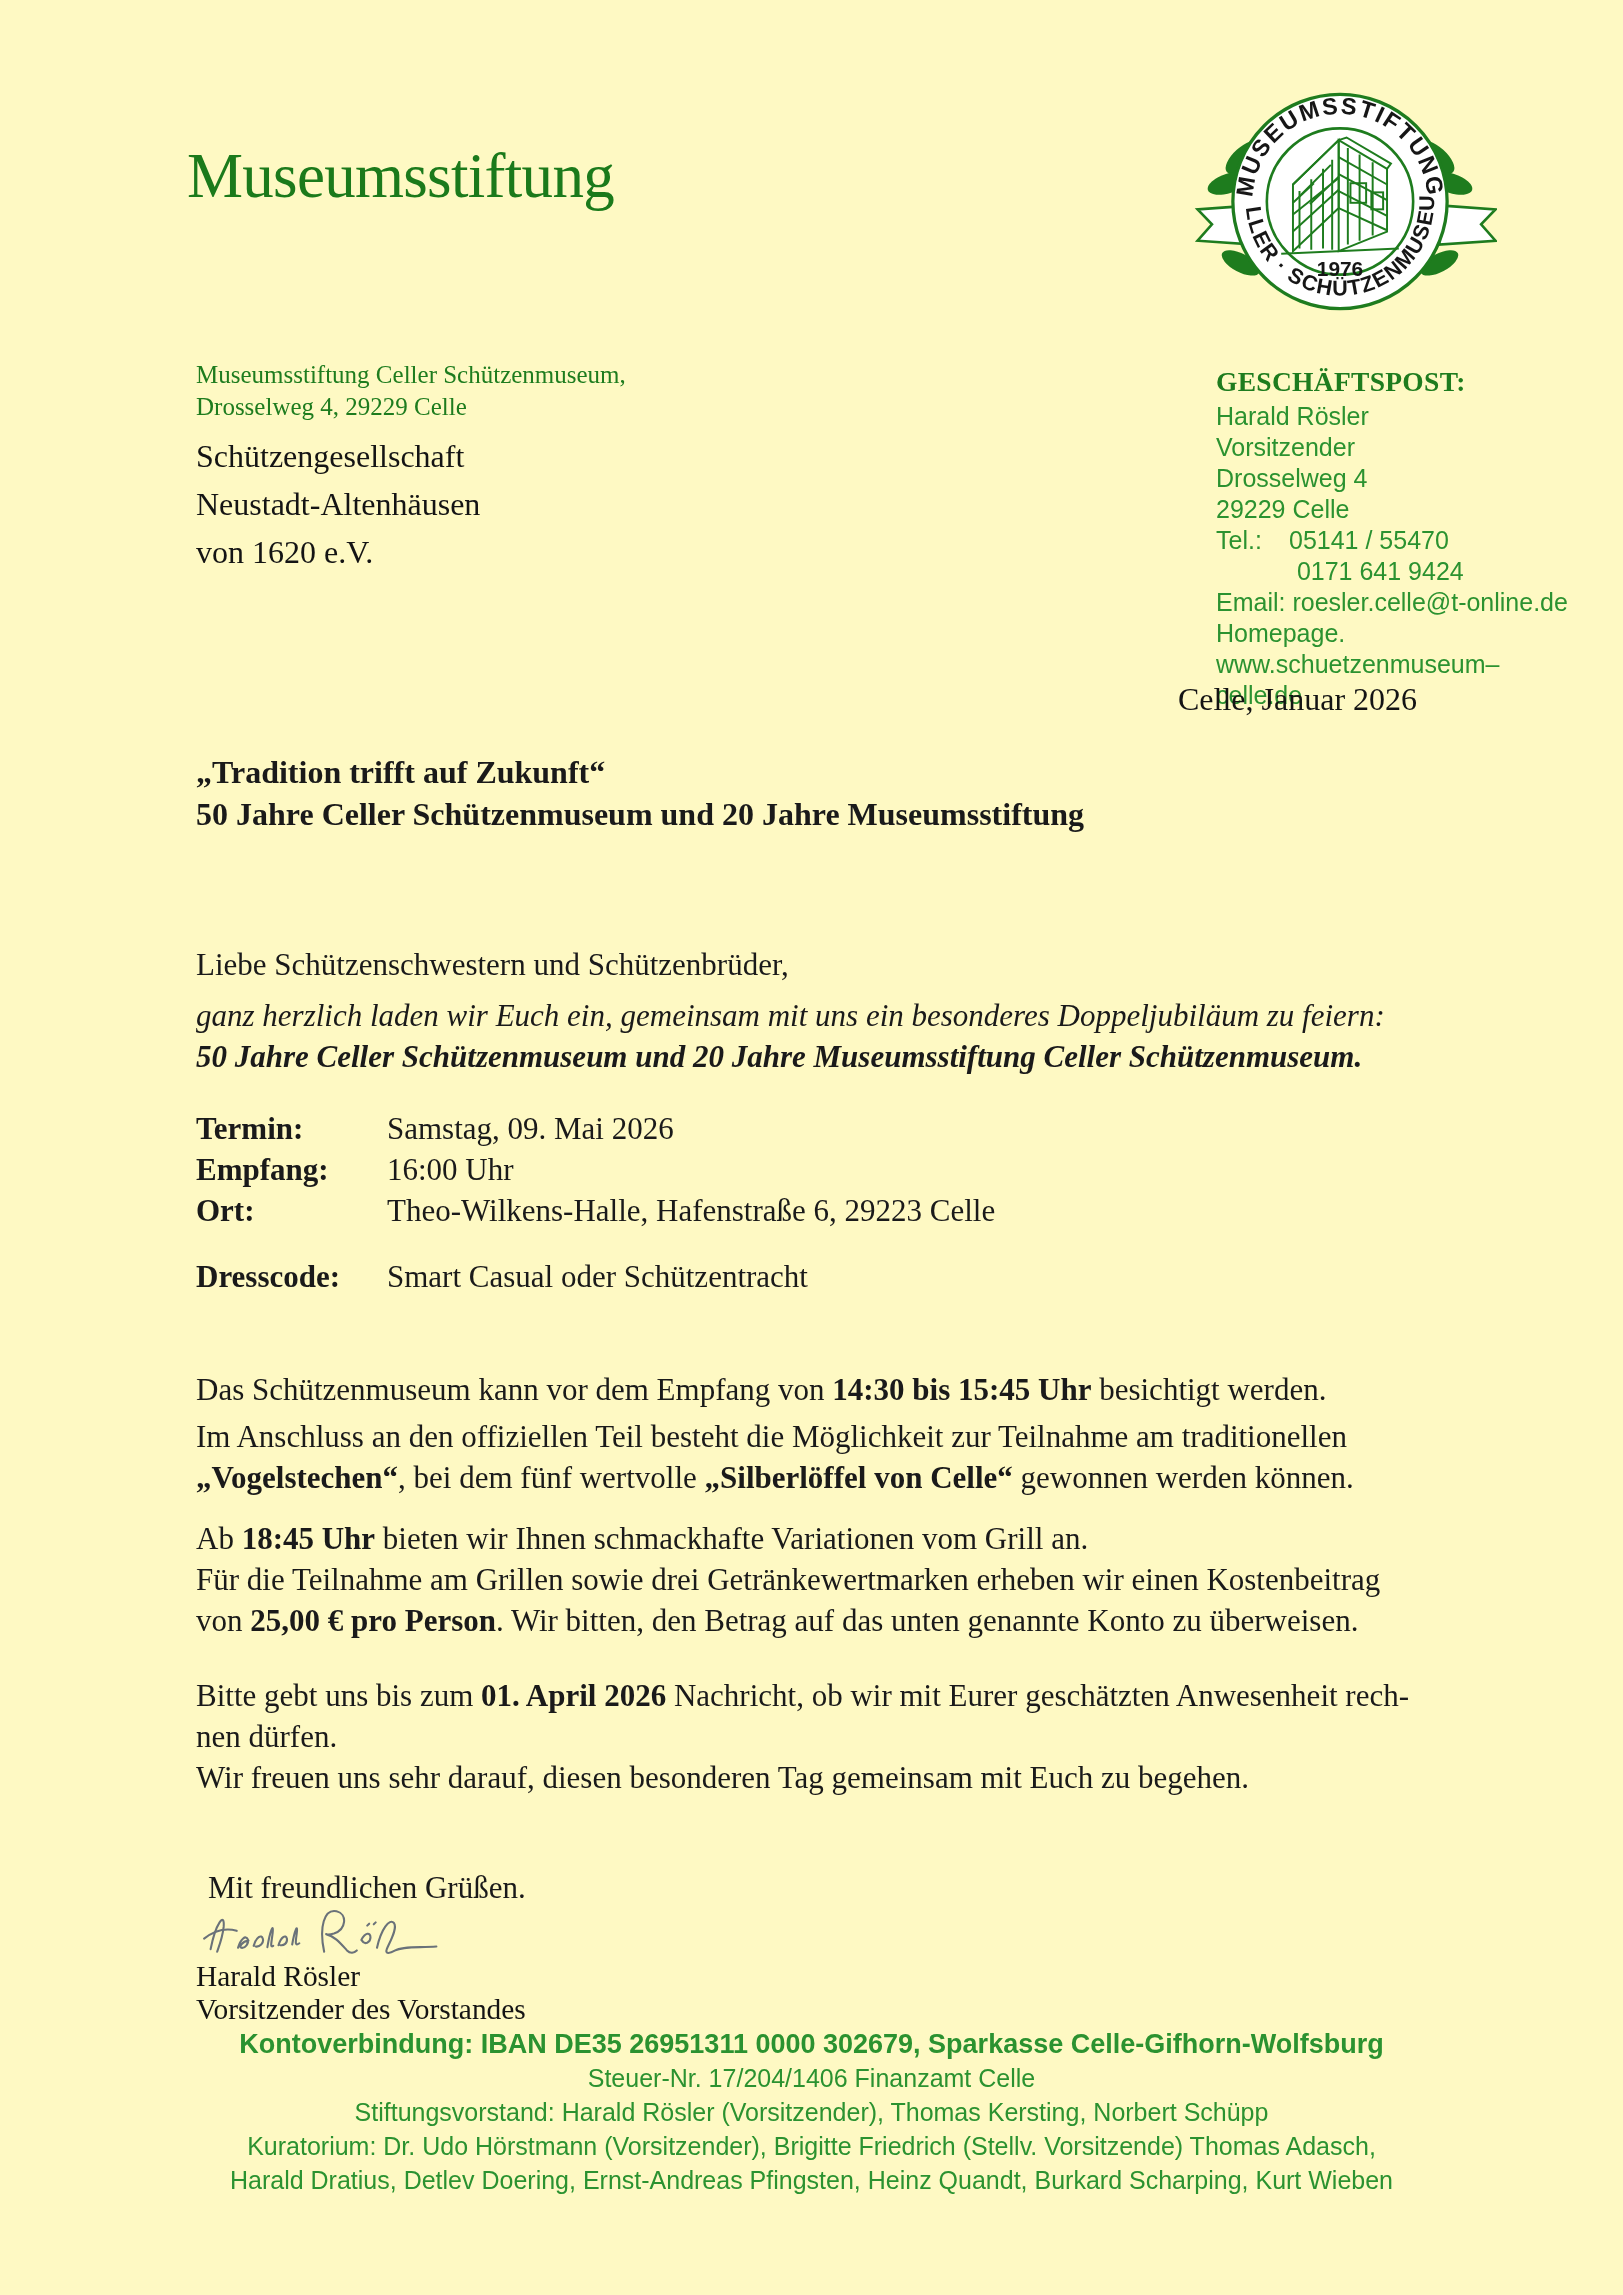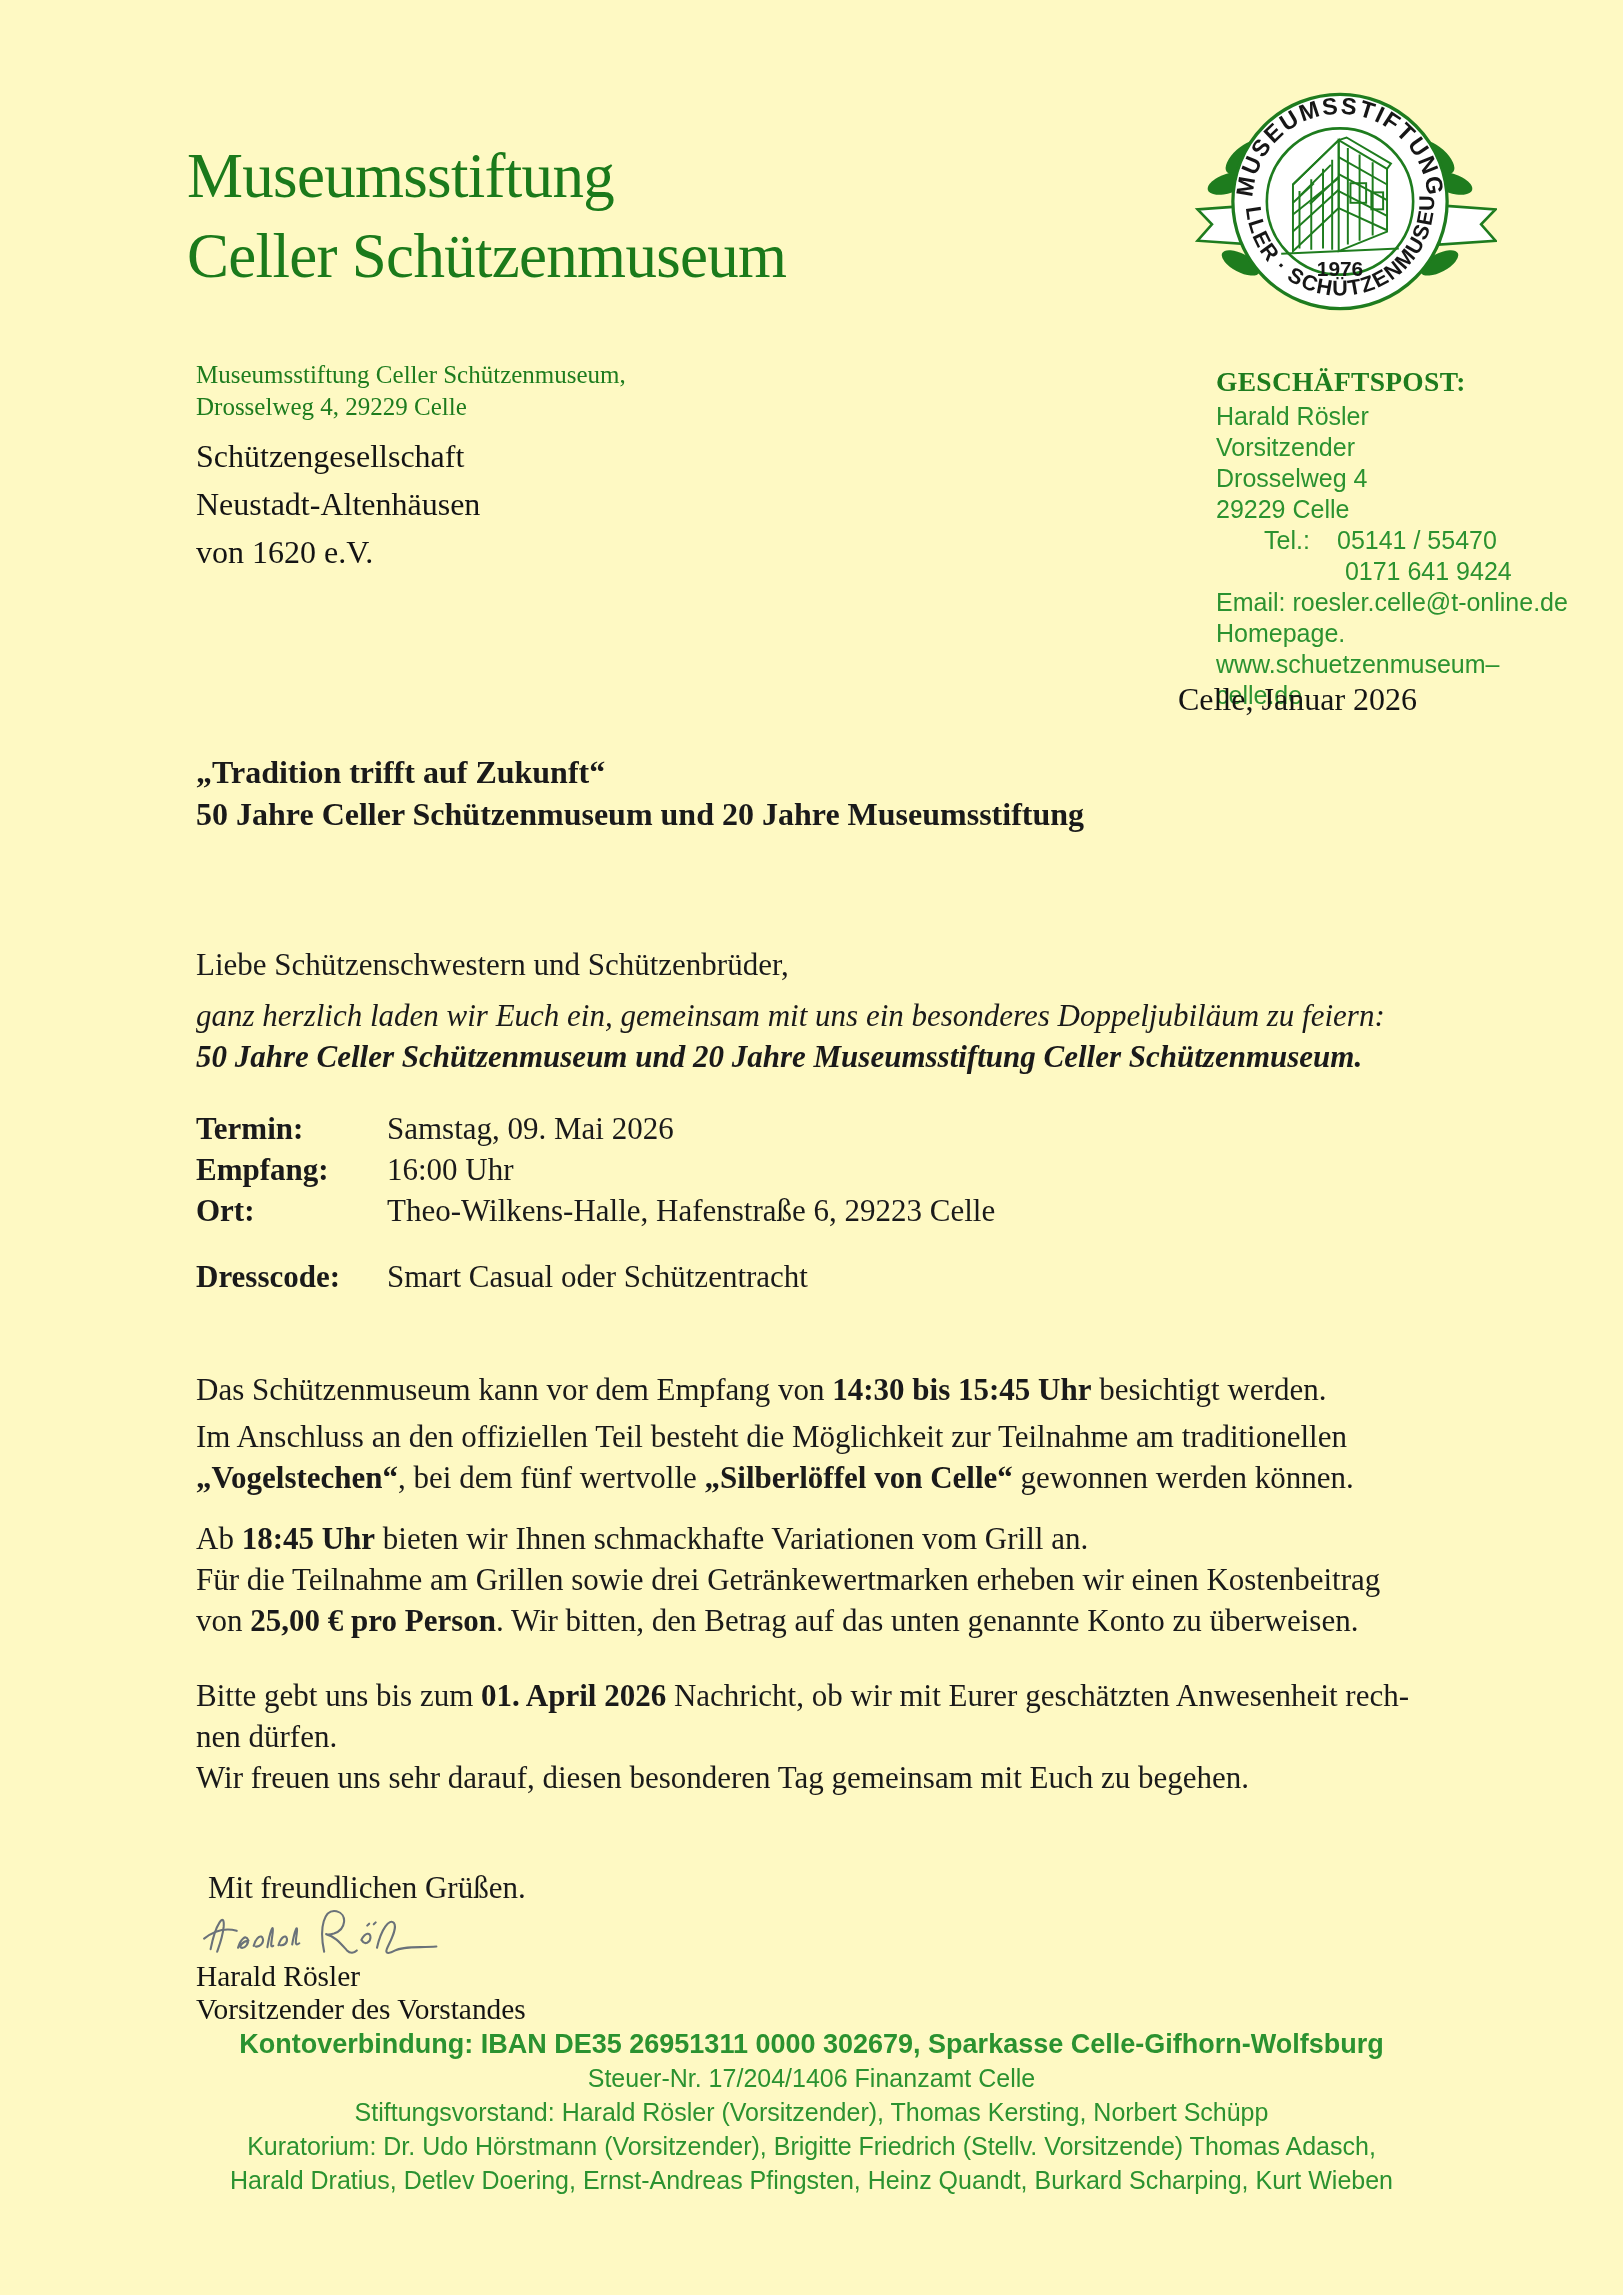--- a/index.html
+++ b/index.html
@@ -29,21 +29,21 @@
   .contact{
     position:absolute;left:1216px;top:366px;width:366px;
     font-family:"Liberation Sans","DejaVu Sans",sans-serif;
     font-size:25px;line-height:31px;color:#2b9230;
   }
   .contact .gp-header{
     font-family:"Liberation Serif","DejaVu Serif",serif;
     font-weight:bold;font-size:27.5px;color:#1e7c1e;
     margin-bottom:3.9px;letter-spacing:0.3px;
   }
-  .tel-row{display:flex;margin-left:48px;}
+  .tel-row{display:flex;}
   .tel-row .tel-label{width:73px;flex:none;}
   .tel-row.tel2 .tel-label{visibility:hidden;}
   .tel-row.tel2 .tel-val{padding-left:7.9px;}
   .dateline{
     position:absolute;left:1178px;top:681px;
     font-size:32px;color:#141414;
   }
   
   .subject{
     position:absolute;left:196px;top:751px;
@@ -85,21 +85,20 @@
   .footer .f-bold{font-weight:bold;font-size:27px;}
   b{font-weight:bold;}
 </style>
 </head>
 <body>
 
 <div class="page">
 
   <div class="letter-title">
     <div>Museumsstiftung</div>
-    <div>Celler Schützenmuseum</div>
   </div>
 
   <div class="logo-wrap">
     <svg width="314" height="243" viewBox="0 0 480 372" xmlns="http://www.w3.org/2000/svg">
 
       <path d="M108,192 L22,198 L44,221 L22,246 L108,252 Z" fill="#ffffff" stroke="#1e7c1e" stroke-width="4"></path>
       <path d="M392,192 L478,198 L456,221 L478,246 L392,252 Z" fill="#ffffff" stroke="#1e7c1e" stroke-width="4"></path>
 
       <g fill="#1e7c1e">
         <ellipse cx="92" cy="118" rx="34" ry="15" transform="rotate(-42 92 118)"></ellipse>

